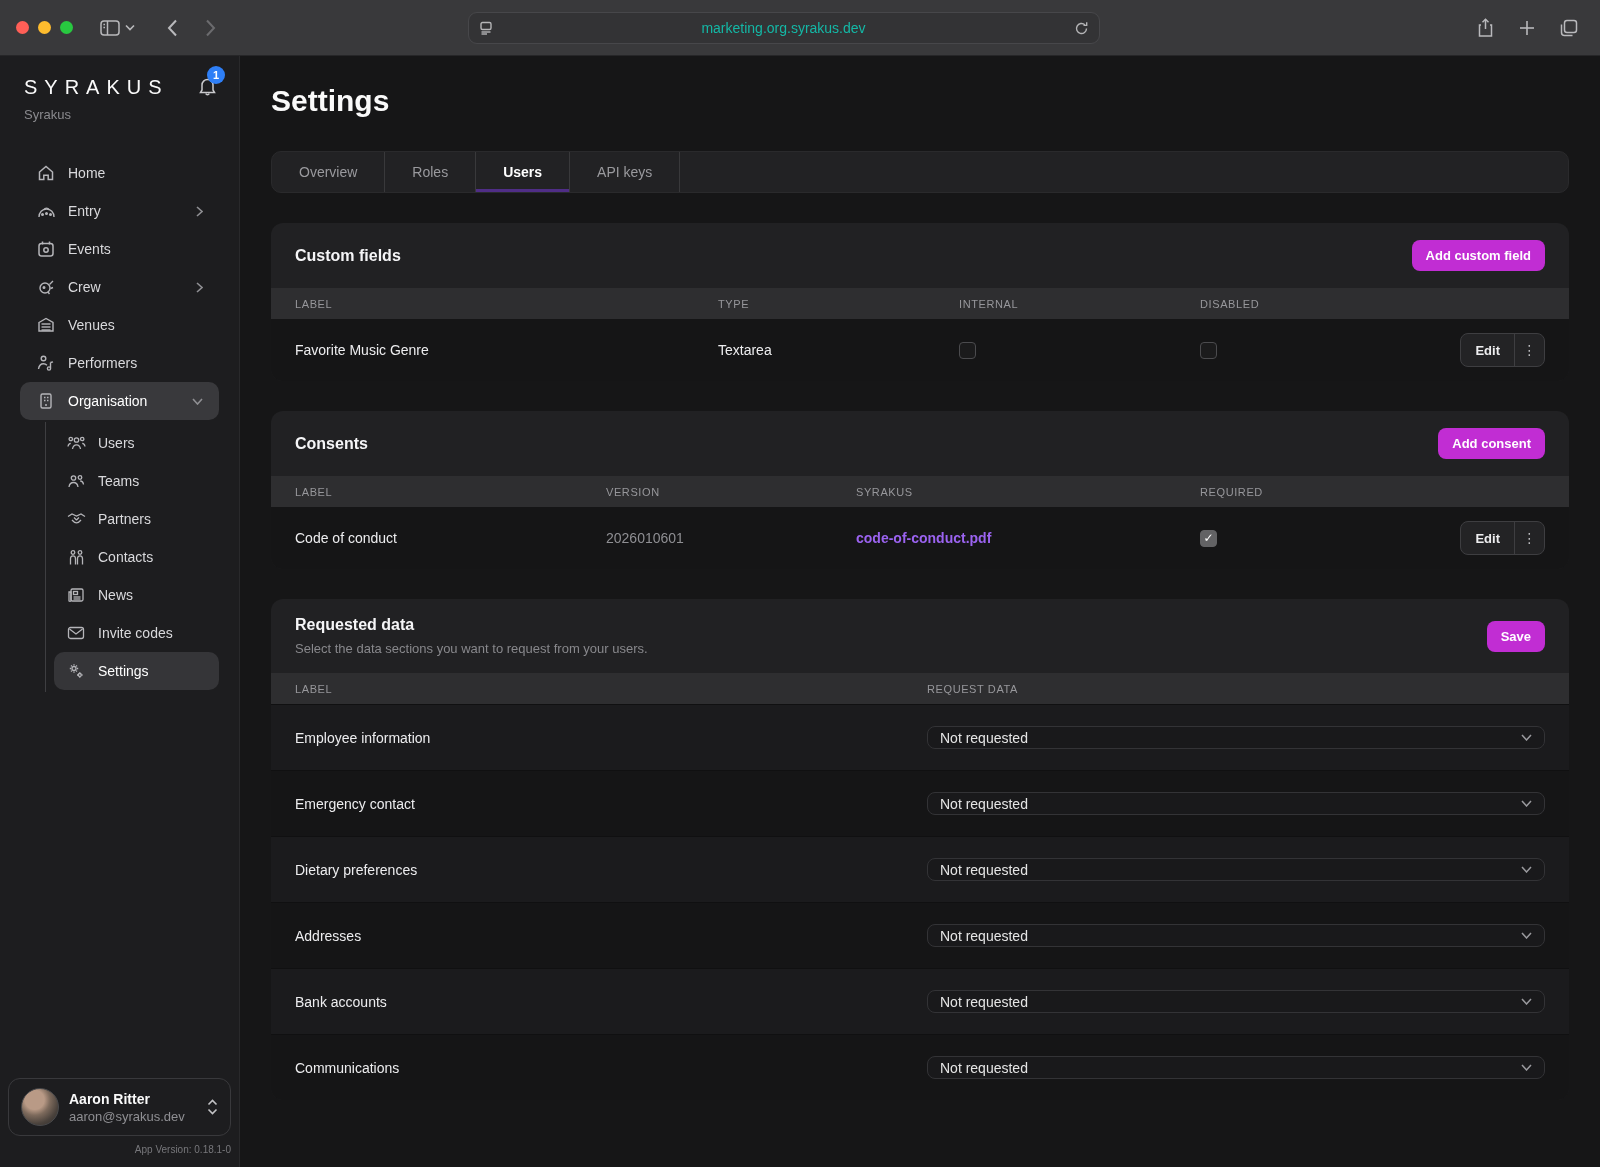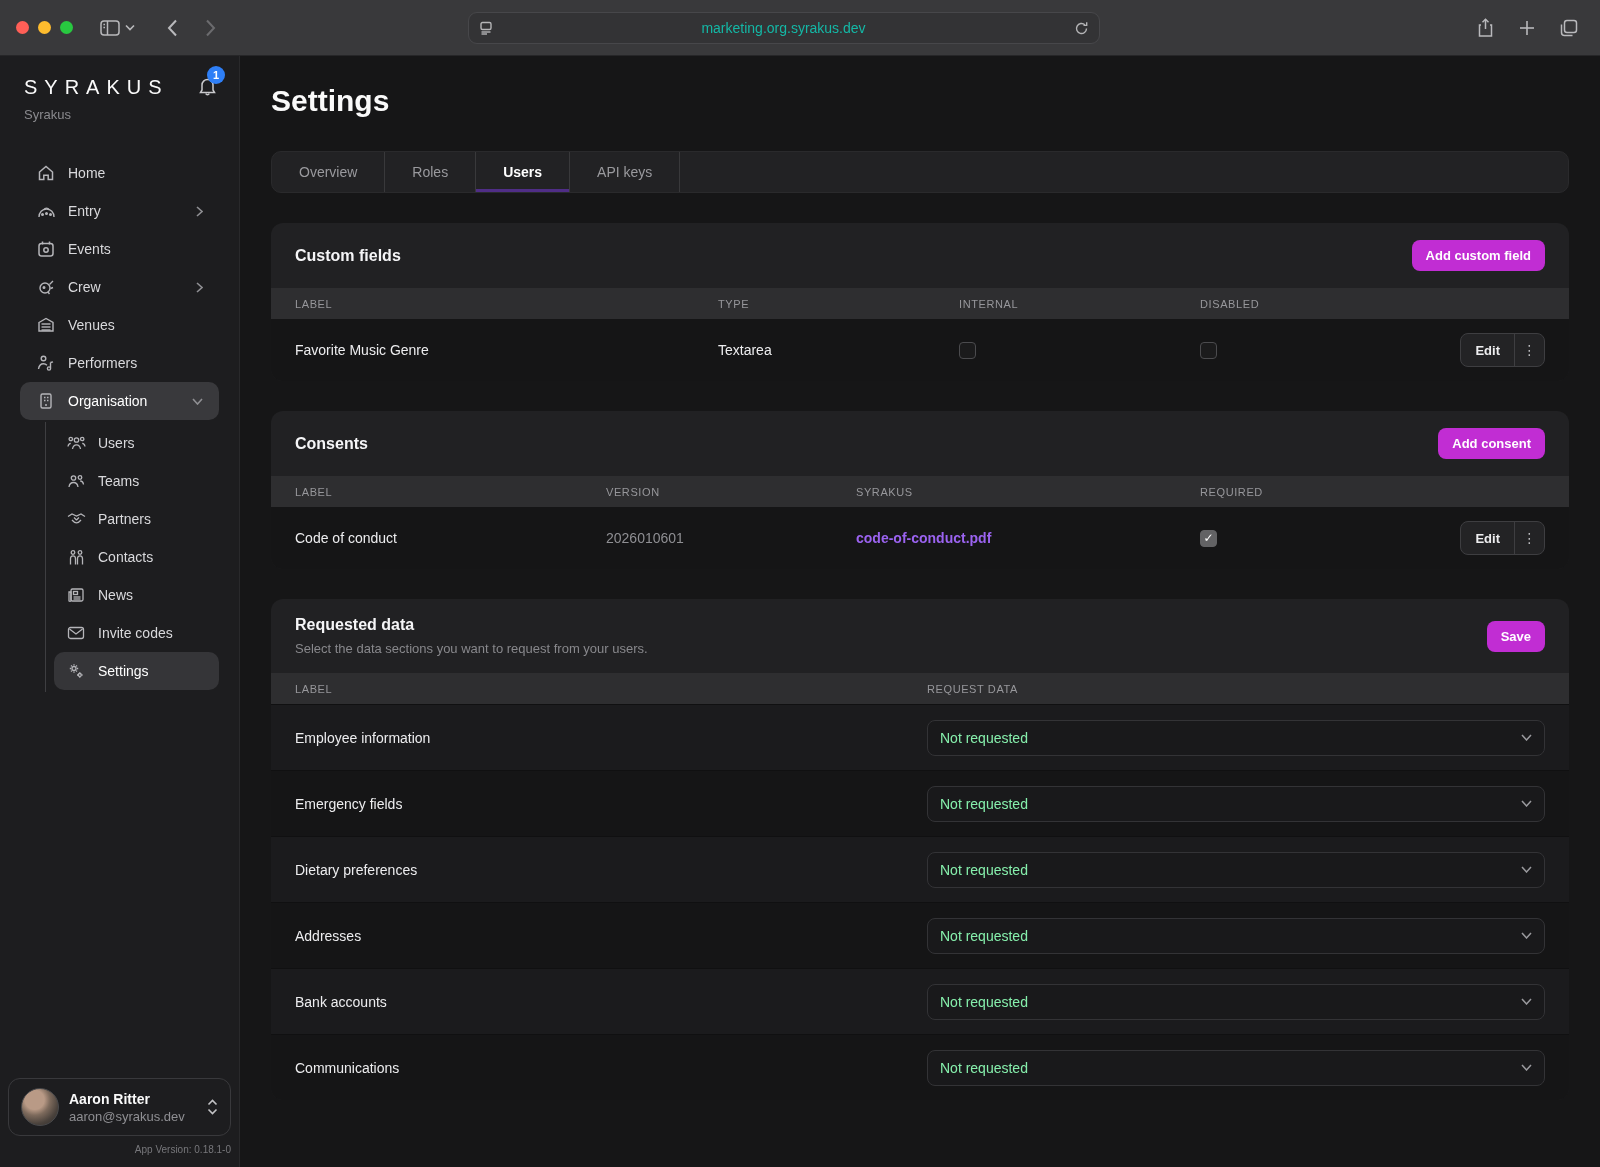--- a/index.html
+++ b/index.html
@@ -95,23 +95,23 @@
   .split-btn { display:flex; align-items:stretch; background:#232325; border:1px solid #3e3e41;
                border-radius:8px; overflow:hidden; height:34px; justify-self:end; }
   .split-btn .edit { padding:0 14px; display:flex; align-items:center; font-size:13px;
                      font-weight:700; color:#ededef; }
   .split-btn .kebab { width:30px; display:flex; align-items:center; justify-content:center;
                       border-left:1px solid #3e3e41; color:#b9b9bc; font-size:14px; }
 
   .rd-row { height:66px; border-top:1px solid #101011; }
   .rd-row:nth-child(odd) { background:#1b1b1d; }
   .rd-row:nth-child(even) { background:#151516; }
-  .select { height:36px; background:#19191b; border:1px solid #333336; border-radius:8px;
+  .select { height:23px; background:#19191b; border:1px solid #333336; border-radius:8px;
             display:flex; align-items:center; justify-content:space-between; padding:0 12px;
-            font-size:14px; color:#86efac; }
+            font-size:14px; color:#e5e5e5; }
   .select .chev { color:#9a9a9e; }
 </style>
 </head>
 <body>
 
 <div class="chrome">
   <div class="traffic">
     <span class="light red"></span>
     <span class="light yellow"></span>
     <span class="light green"></span>
@@ -468,21 +468,21 @@
           <div class="select">
             <span>Not requested</span>
             <span class="chev">
                 <svg class="ic" width="11" height="7" viewBox="0 0 11 7" fill="none" stroke="currentColor" stroke-width="1.5">
                   <polyline points="1,1 5.5,6 10,1"></polyline>
                 </svg>
               </span>
           </div>
         </div>
         <div class="trow rd-row grid-rd">
-          <span class="cell">Emergency fields</span>
+          <span class="cell">Emergency contact</span>
           <div class="select">
             <span>Not requested</span>
             <span class="chev">
                 <svg class="ic" width="11" height="7" viewBox="0 0 11 7" fill="none" stroke="currentColor" stroke-width="1.5">
                   <polyline points="1,1 5.5,6 10,1"></polyline>
                 </svg>
               </span>
           </div>
         </div>
         <div class="trow rd-row grid-rd">

